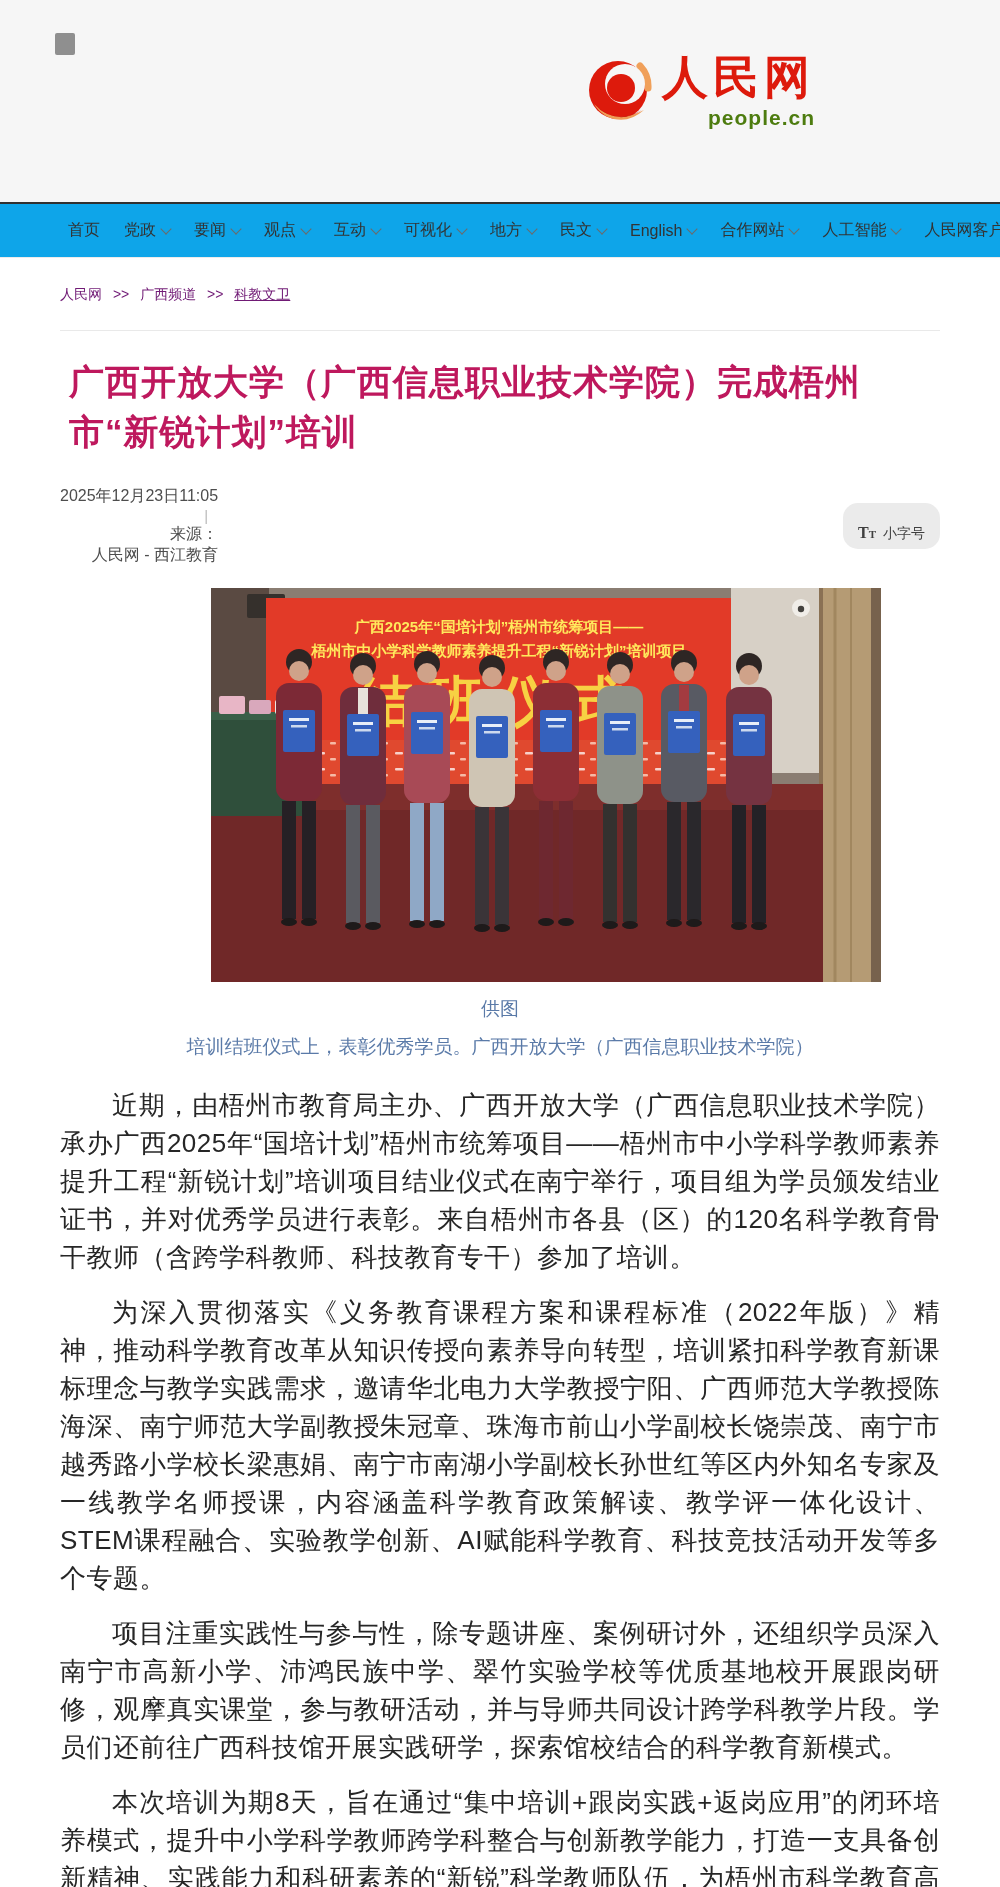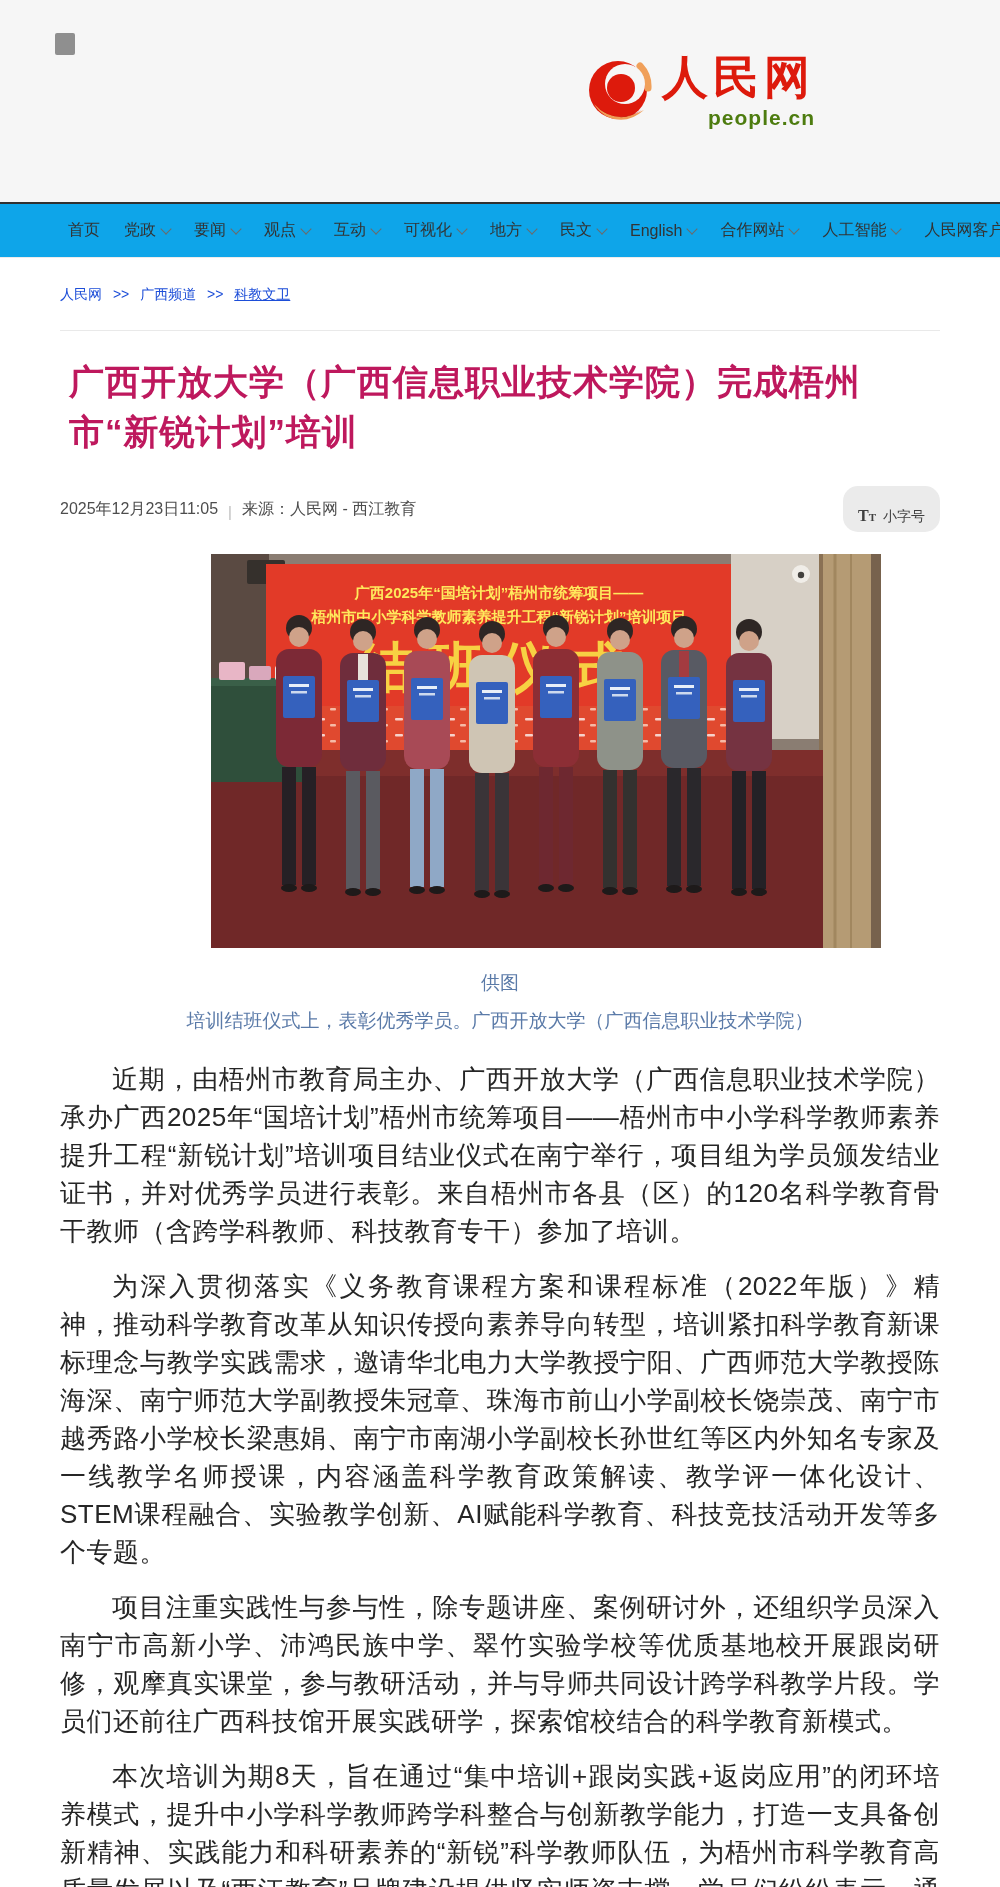--- a/index.html
+++ b/index.html
@@ -13,36 +13,36 @@
   .logo-cn{font-family:"Liberation Serif","DejaVu Serif",serif;font-size:46px;line-height:52px;font-weight:bold;color:#dd1a0c;letter-spacing:5px;}
   .logo-en{font-size:21px;font-weight:bold;color:#4d7c0f;letter-spacing:1px;margin-top:2px;}
 
   
   .nav{height:53px;background:#0ea5e9;border-bottom:1px solid #ececec;display:flex;align-items:center;padding-left:68px;gap:24px;white-space:nowrap;overflow:hidden;font-size:16px;color:#333;}
   .nav-item{display:inline-flex;align-items:center;gap:6px;flex:none;cursor:pointer;}
   .chev{width:7px;height:7px;border-right:1.6px solid #6b6b6b;border-bottom:1.6px solid #6b6b6b;transform:rotate(45deg);display:inline-block;margin-top:-4px;}
 
   
   .main{width:880px;margin-left:60px;}
-  .breadcrumb{margin-top:28px;font-size:14px;color:#1d4ed8;}
+  .breadcrumb{margin-top:28px;font-size:14px;color:#701a75;}
   .bc-sep{margin:0 7px;}
   .bc-link{cursor:pointer;}
   .bc-last{text-decoration:underline;cursor:pointer;}
   .rule{height:1px;background:#e9e9e9;margin-top:26px;}
   .title{margin:26px 9px 0;font-size:35px;line-height:1.42;font-weight:bold;color:#be185d;max-width:800px;letter-spacing:1px;}
   .meta{margin-top:30px;display:flex;justify-content:space-between;align-items:center;font-size:16px;color:#4d4d4d;}
-  .meta-left{display:flex;align-items:flex-end;}
+  .meta-left{display:flex;align-items:flex-end;flex-direction:column;}
   .meta-pipe{color:#bbb;margin:0 10px;font-size:15px;}
   .fontsize-btn{display:inline-flex;align-items:baseline;gap:7px;background:#ebebeb;border-radius:15px;padding:22px 15px 6px;font-size:14px;color:#3f3f3f;cursor:pointer;}
   .ticon{font-family:"Liberation Serif","DejaVu Serif",serif;font-weight:bold;line-height:1;}
   .ticon-big{font-size:16px;}
   .ticon-small{font-size:11px;}
 
   
-  .photo-wrap{width:578px;margin:22px auto 16px;}
+  .photo-wrap{width:578px;margin:22px auto 8px;}
   .photo-wrap svg{display:block;}
   .caption{width:670px;margin:6px auto 0;text-align:center;font-size:19px;line-height:38px;color:#5a7aa8;}
 
   
   .article{margin-top:20px;font-size:26px;line-height:38px;color:#262626;text-align:justify;}
   .article p{margin:0 0 17px;text-indent:2em;letter-spacing:0.5px;}
   .editor{text-align:right;font-size:15px;color:#3a3a3a;margin:28px 0 52px;}
 </style>
 </head>
 <body>

